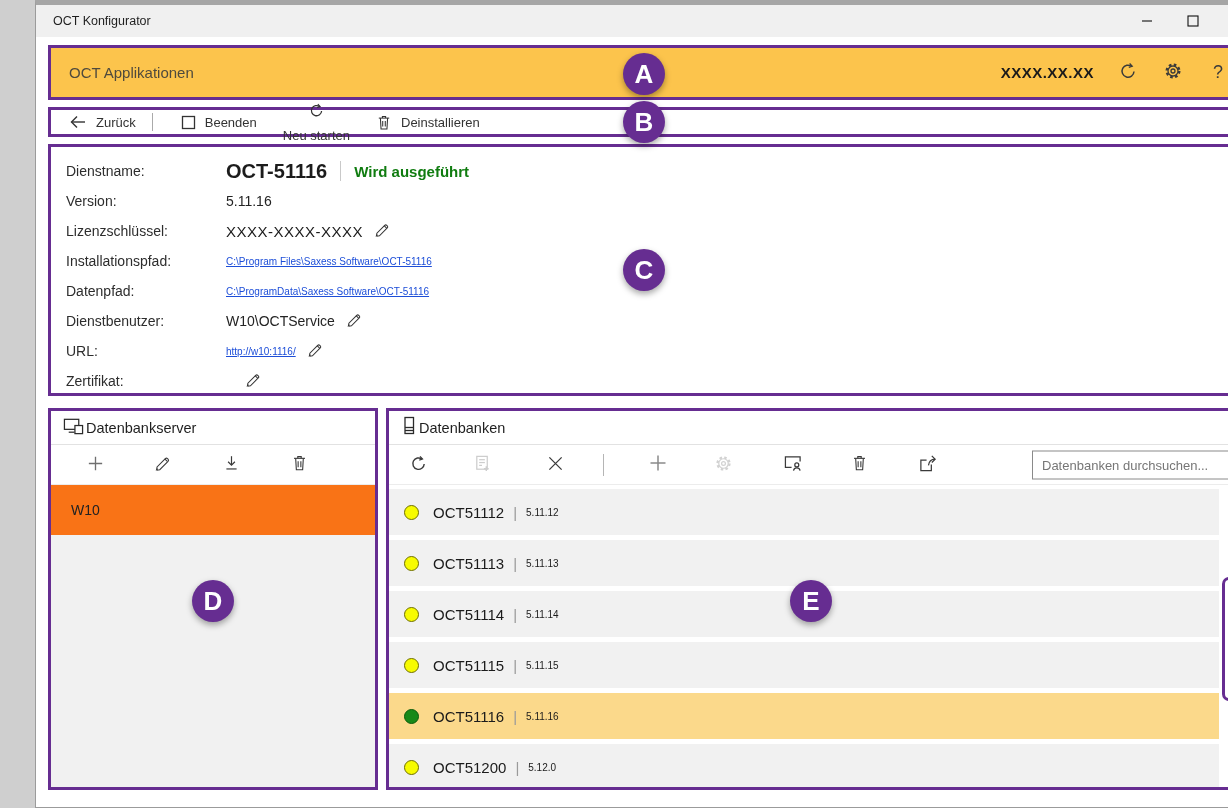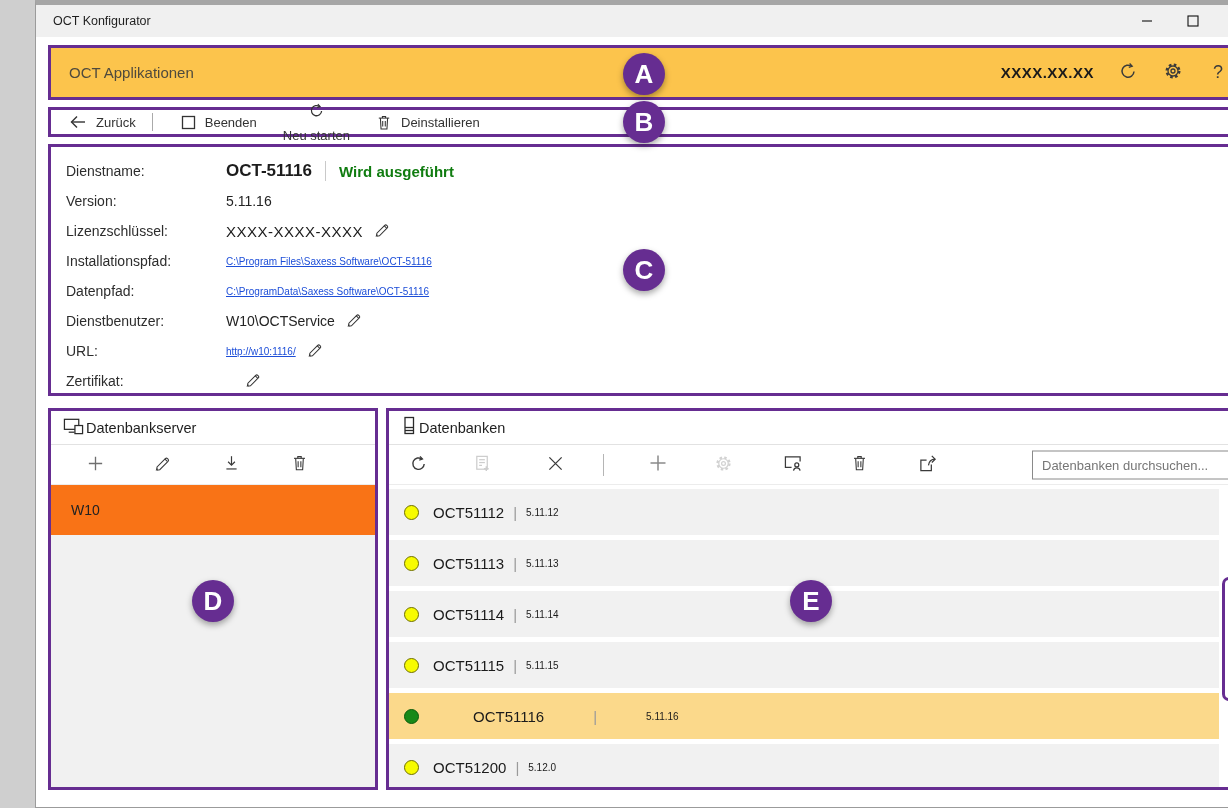--- a/index.html
+++ b/index.html
@@ -39,21 +39,21 @@
   .b-back{ margin-left:18px; }
   .b-stop{ margin-left:12px; }
   .b-restart{ margin-left:26px;flex-direction:column; }
   .b-uninstall{ margin-left:26px; }
 
   
   .regionC{ left:12px; top:139px; width:1204px; height:252px; background:#ffffff; padding-top:9px; }
   .drow{ display:flex; align-items:center; height:30px; padding-left:15px; }
   .dlabel{ width:160px; font-size:14px; color:#2d2d2d; }
   .dvalue{ font-size:14px; color:#242424; }
-  .dname{ font-size:17px; font-weight:bold; color:#1c1c1c; }
+  .dname{ font-size:20px; font-weight:bold; color:#1c1c1c; }
   .dstatus-sep{ width:1px; height:20px; background:#c9c9c9; margin:0 13px; }
   .dstatus{ font-size:15px; font-weight:bold; color:#107c10; }
   .dlicense{ font-size:15px; color:#1c1c1c; letter-spacing:.5px; }
   .dlink{ font-size:10px; color:#1d4ed8; text-decoration:underline; }
   .pencil-btn{ background:none; border:none; margin-left:11px; cursor:pointer; display:flex; align-items:center; }
 
   
   .panel-header{ height:34px; display:flex; align-items:center; gap:2px; padding-left:12px;
     background:#fff; border-bottom:1px solid #e2e2e2; }
   .panel-title{ font-size:14.5px; color:#1f1f1f; }
@@ -72,21 +72,21 @@
   
   .regionE{ left:350px; top:403px; width:858px; height:382px; background:#ffffff;
     display:flex; flex-direction:column; }
   .search-box{ position:absolute; right:7px; top:50%; transform:translateY(-50%);
     width:202px; height:29px; border:1px solid #8a8a8a; background:#fff; font-size:13px;
     color:#333; padding:0 9px; font-family:"Liberation Sans", sans-serif; }
   .search-box::placeholder{ color:#767676; }
   .db-list{ flex:1; background:#fff; padding-top:4px; overflow:hidden; }
   .db-row{ height:46px; width:calc(100% - 22px); background:#f1f1f1; margin-bottom:5px;
     display:flex; align-items:center; cursor:pointer; }
-  .db-row.selected{ background:#fbd98b;gap:40px; }
+  .db-row.selected{ background:#fbd98b; }
   .status-dot{ width:15px; height:15px; border-radius:50%; margin-left:15px; margin-right:14px; }
   .dot-yellow{ background:#f7fb00; border:1px solid #6f6f00; }
   .dot-green{ background:#188918; border:1px solid #0b5c0b; }
   .db-name{ font-size:15px; color:#1b1b1b; }
   .db-pipe{ color:#9a9a9a; font-size:15px; margin:0 9px; }
   .db-version{ font-size:10px; color:#1b1b1b; }
 
   
   .scroll-outline{ left:1186px; top:572px; width:18px; height:124px; border-radius:7px; z-index:40; }
   .scroll-thumb{ position:absolute; left:1198px; top:588px; width:2px; height:92px;

